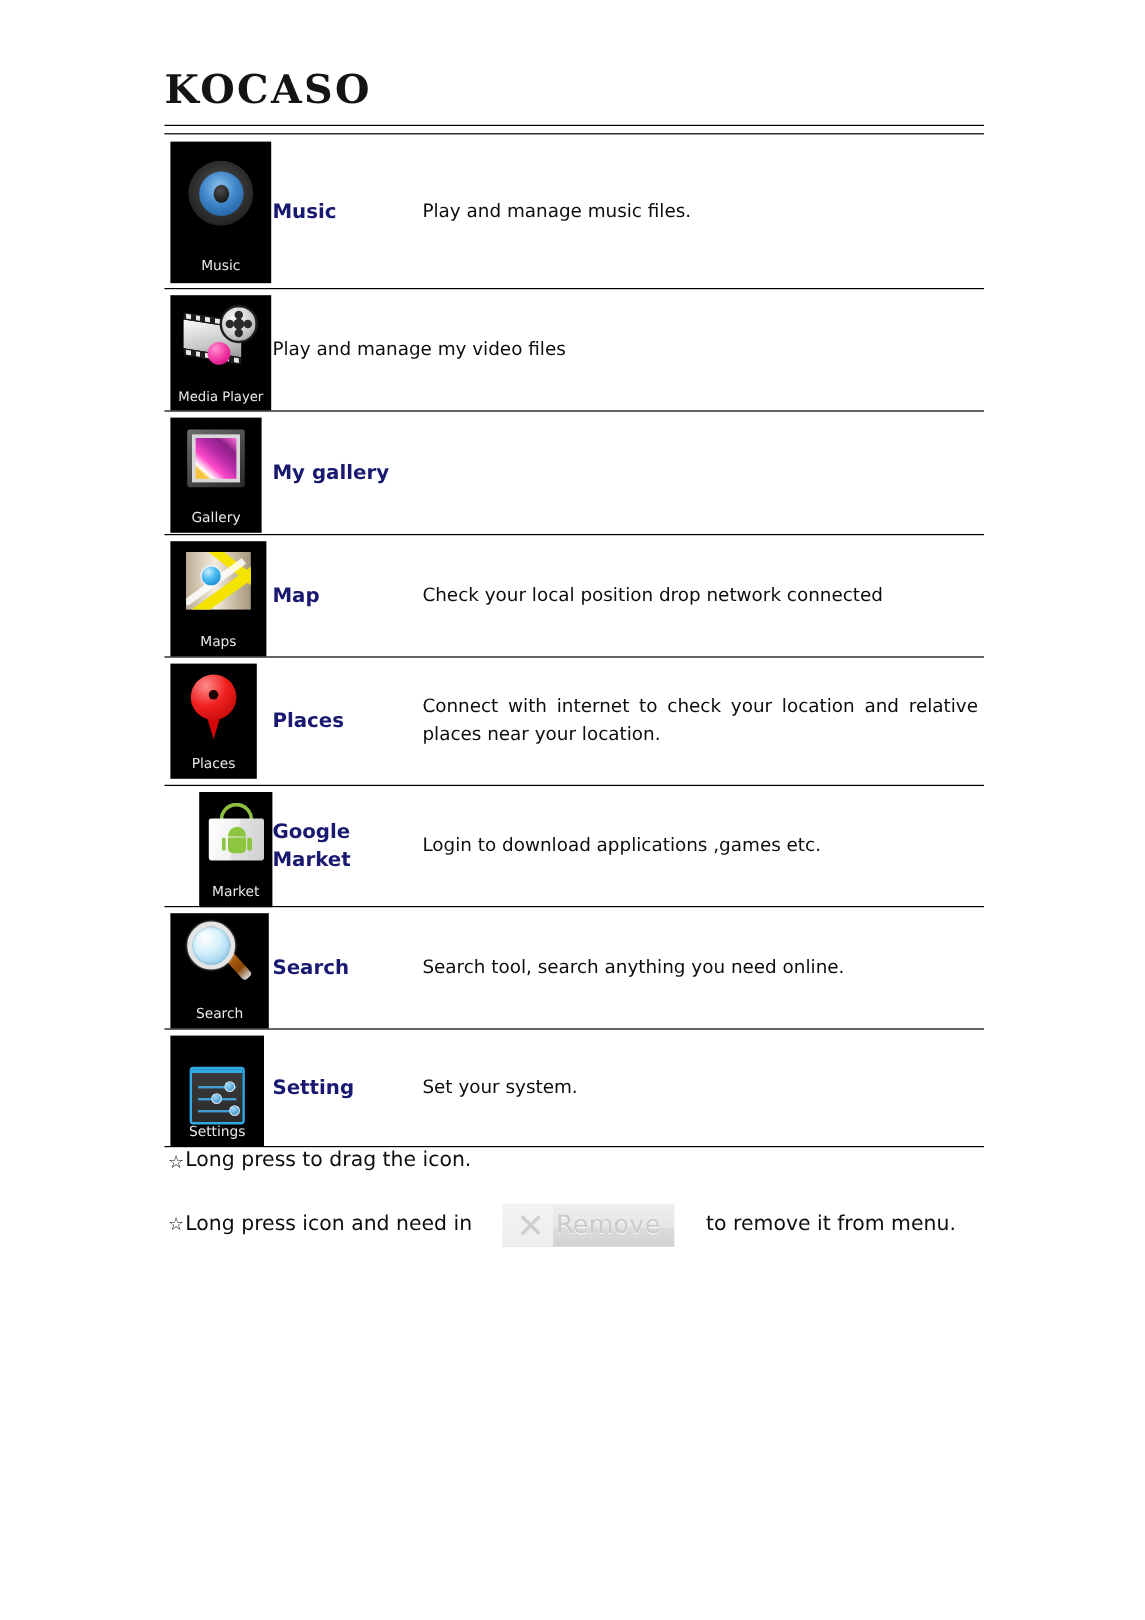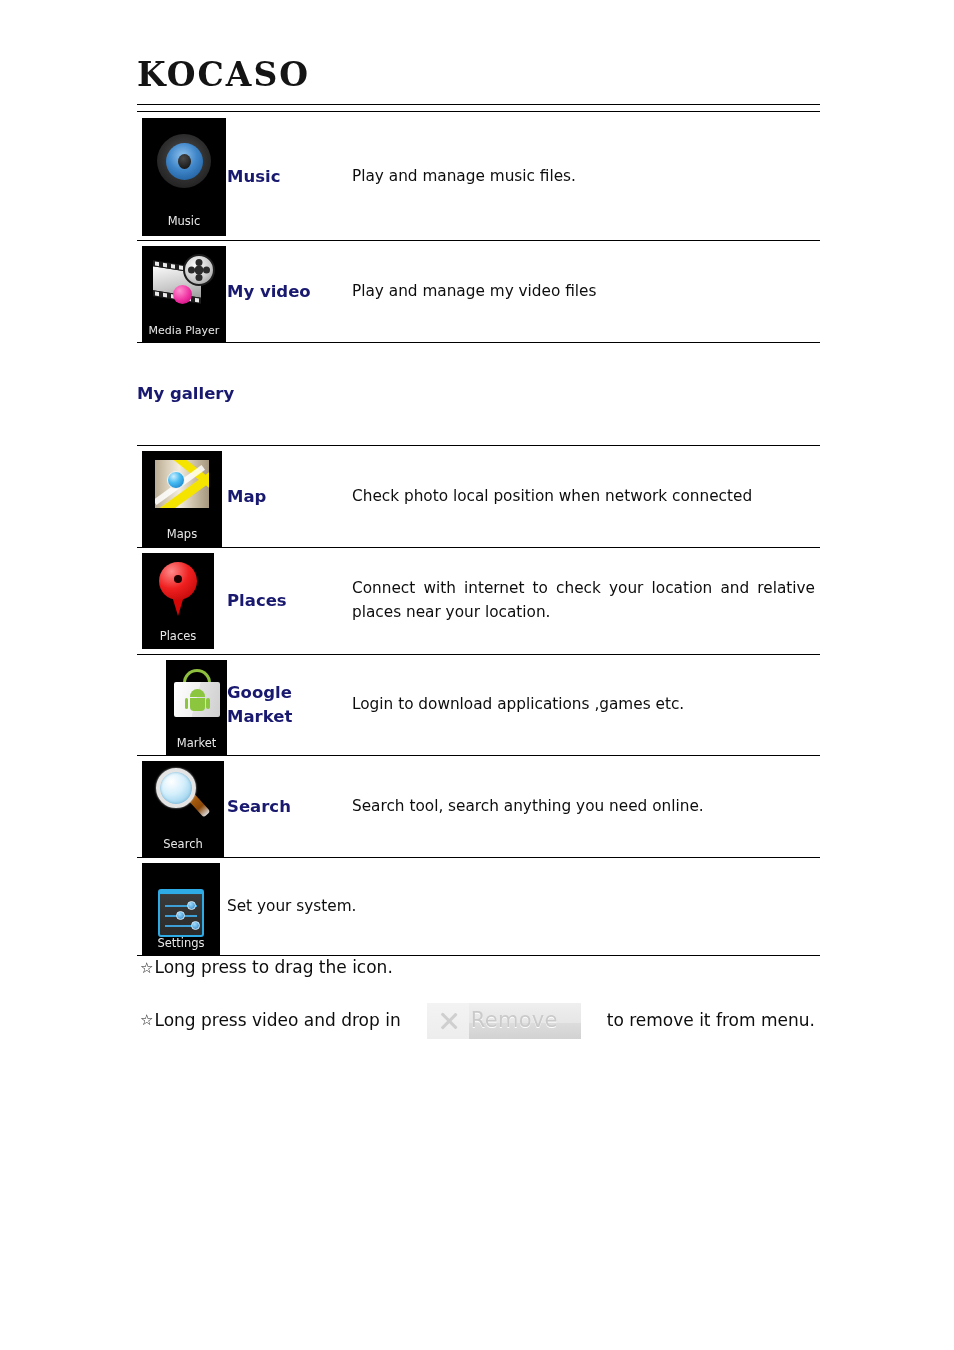--- a/index.html
+++ b/index.html
@@ -315,21 +315,20 @@
   .star { font-size: 15px; margin-right: 1px; }
   .remove-widget {
     display: inline-block;
     width: 143px;
     height: 36px;
     margin: 0 26px;
     position: relative;
     background: linear-gradient(180deg,#efefef 0%,#e6e6e6 55%,#dcdcdc 56%,#d2d2d2 100%);
     vertical-align: middle;
     flex: 0 0 143px;
-    padding-left: 11px;
   }
   .remove-widget .xmark {
     position: absolute; left: 12px; top: 50%; transform: translateY(-50%);
     width: 21px; height: 21px;
   }
   .remove-widget .xmark:before,
   .remove-widget .xmark:after {
     content:""; position:absolute; left:50%; top:0; width:2.6px; height:21px;
     background:#cfcfcf; border-radius:1px;
   }
@@ -392,29 +391,38 @@
                   <span class="n"></span>
                   <span class="s"></span>
                   <span class="w"></span>
                   <span class="e"></span>
                 </div>
             </div>
           </div>
           <div class="tile-label" style="bottom:6px;font-size:11px;">Media Player</div>
         </div>
       </div>
-      <div class="name-cell">
-        <div class="name">My video</div>
-      </div>
       <div class="desc-cell">
         <div class="desc">Play and manage my video files</div>
       </div>
     </div>
 
     <div class="row" style="height:103px;">
+      <div class="icon-cell">
+        <div class="tile" style="width:76px;height:96px;">
+          <div class="glyph" style="margin-top:10px;">
+            <div class="gal-frame">
+                <div class="gal-mat">
+                  <div class="gal-img"></div>
+                </div>
+              </div>
+          </div>
+          <div class="tile-label" style="bottom:7px;">Gallery</div>
+        </div>
+      </div>
       <div class="name-cell">
         <div class="name">My gallery</div>
       </div>
     </div>
 
     <div class="row" style="height:102px;">
       <div class="icon-cell">
         <div class="tile" style="width:80px;height:96px;">
           <div class="glyph" style="margin-top:9px;">
             <div class="map-tile">
@@ -424,21 +432,21 @@
               <div class="map-pin"></div>
             </div>
           </div>
           <div class="tile-label" style="bottom:7px;">Maps</div>
         </div>
       </div>
       <div class="name-cell">
         <div class="name">Map</div>
       </div>
       <div class="desc-cell">
-        <div class="desc">Check photo local position when network connected</div>
+        <div class="desc">Check your local position drop network connected</div>
       </div>
     </div>
 
     <div class="row" style="height:107px;">
       <div class="icon-cell">
         <div class="tile" style="width:72px;height:96px;">
           <div class="glyph" style="margin-top:9px;">
             <div class="place-pin">
                 <div class="tail"></div>
                 <div class="head"></div>
@@ -511,35 +519,38 @@
               <div class="slider-knob" style="left:27px;top:10px;"></div>
               <div class="slider-line" style="top:24px;"></div>
               <div class="slider-knob" style="left:16px;top:20px;"></div>
               <div class="slider-line" style="top:34px;"></div>
               <div class="slider-knob" style="left:31px;top:30px;"></div>
             </div>
           </div>
           <div class="tile-label" style="bottom:6px;">Settings</div>
         </div>
       </div>
+      <div class="name-cell">
+        <div class="name">Setting</div>
+      </div>
       <div class="desc-cell">
         <div class="desc">Set your system.</div>
       </div>
     </div>
 
   </div>
 
   <div class="notes">
     <div class="note-line first">
       <span class="star">☆</span>
       <span>Long press to drag the icon.</span>
     </div>
     <div class="note-line">
       <span class="star">☆</span>
-      <span>Long press video and drop in</span>
+      <span>Long press icon and need in</span>
       <span class="remove-widget">
         <span class="lcol"></span>
         <span class="xmark"></span>
         <span class="rtext">Remove</span>
       </span>
       <span>to remove it from menu.</span>
     </div>
   </div>
 
 </div>

